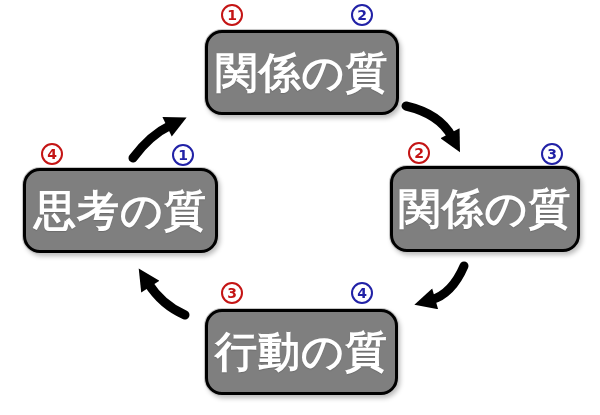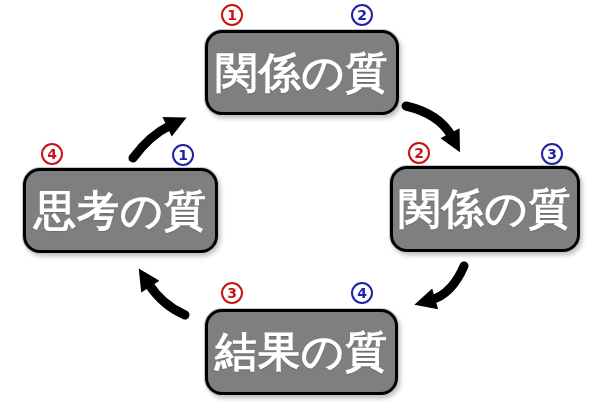--- a/index.html
+++ b/index.html
@@ -96,21 +96,21 @@
 
   <div class="num red" style="left:408px; top:142px;">2</div>
   <div class="num blue" style="left:541px; top:143px;">3</div>
   <div class="box" style="left:390px; top:166px; width:190px; height:86px;">
     <span class="label">関係の質</span>
   </div>
 
   <div class="num red" style="left:221px; top:282px;">3</div>
   <div class="num blue" style="left:351px; top:282px;">4</div>
   <div class="box" style="left:205px; top:309px; width:193px; height:86px;">
-    <span class="label">結果の質</span>
+    <span class="label">行動の質</span>
   </div>
 
   <div class="num red" style="left:41px; top:143px;">4</div>
   <div class="num blue" style="left:172px; top:144px;">1</div>
   <div class="box" style="left:23px; top:168px; width:195px; height:85px;">
     <span class="label">思考の質</span>
   </div>
 
 </div>
 

